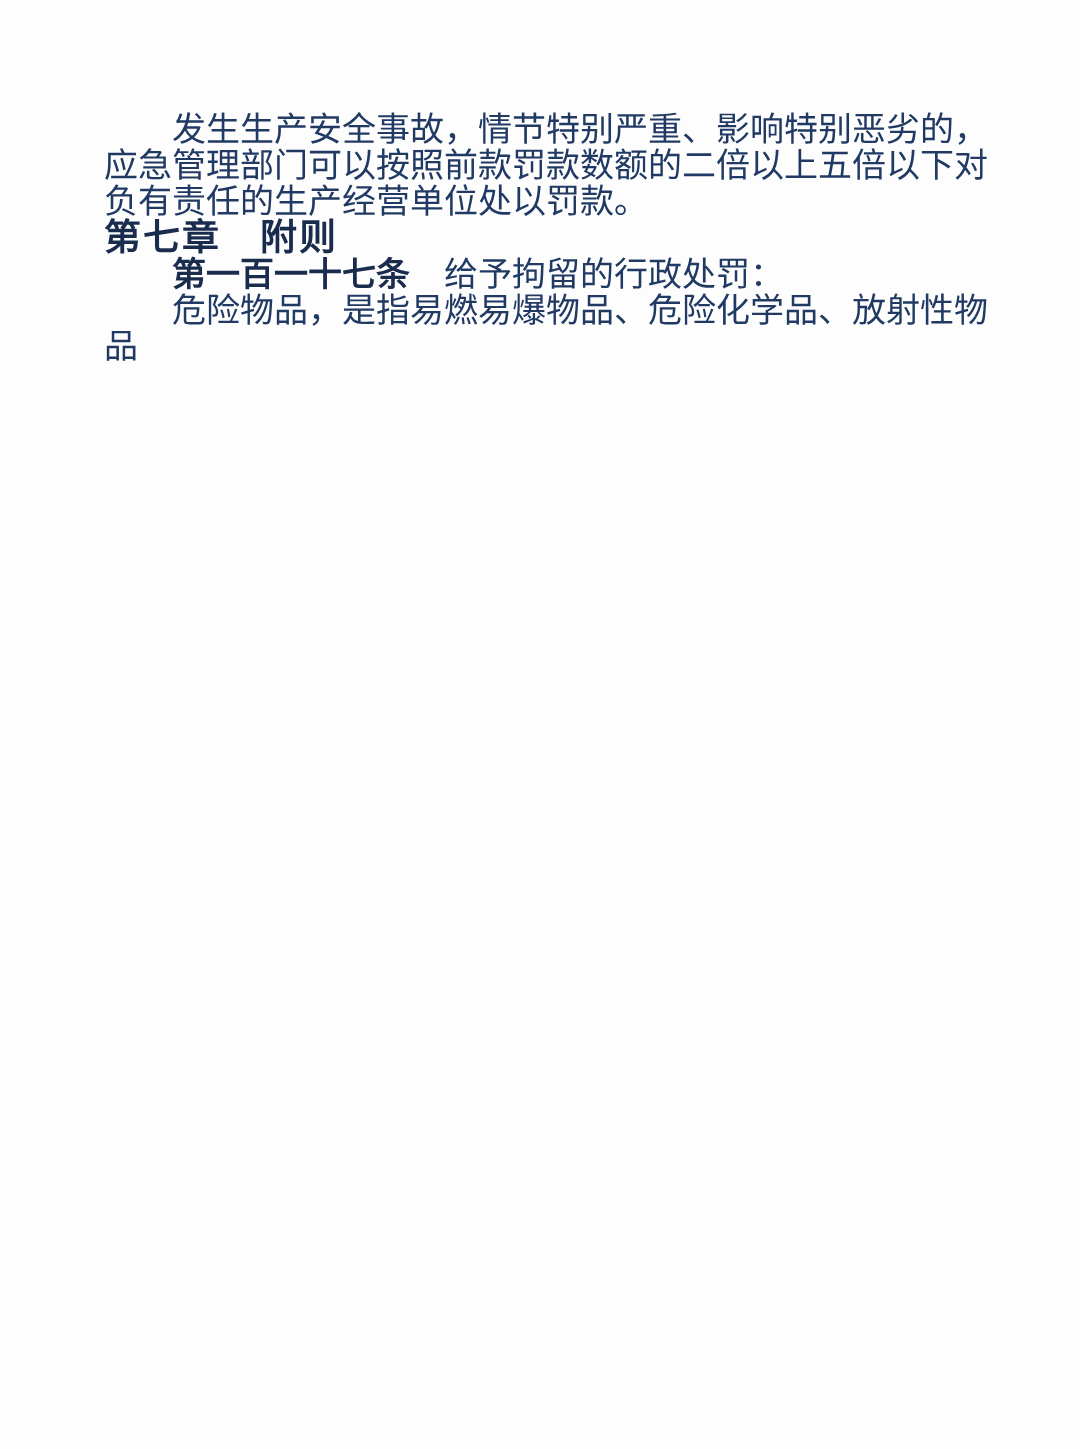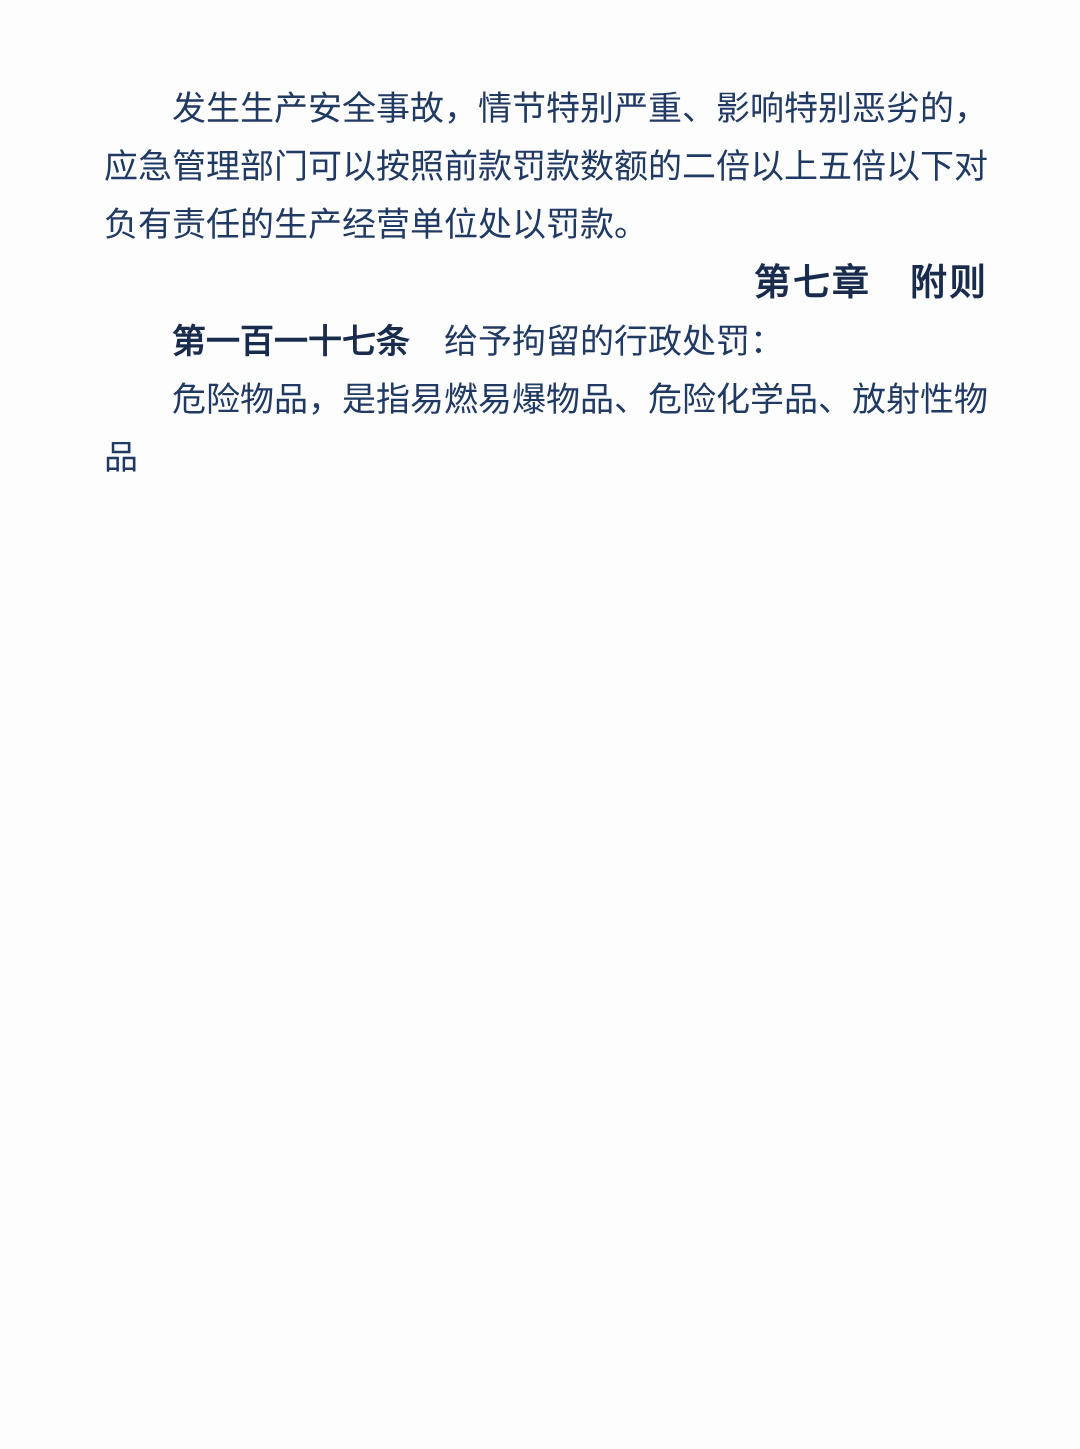--- a/index.html
+++ b/index.html
@@ -10,39 +10,39 @@
   .page {
     position: relative;
     width: 1080px;
     height: 1449px;
     background: #fdfdfd;
     overflow: hidden;
   }
   .content {
     position: absolute;
     left: 104px;
-    top: 80px;
+    top: 112px;
     width: 884px;
     color: #203a64;
     font-family: "Liberation Serif", "DejaVu Serif", serif;
     font-size: 34px;
-    line-height: 58px;
+    line-height: 36px;
     text-align: justify;
     text-justify: inter-character;
     word-break: break-all;
     overflow-wrap: anywhere;
   }
   .para {
     margin: 0;
     padding: 0;
     text-indent: 2em;
   }
   .para.chapter {
     text-indent: 0;
-    text-align: right;
+    text-align: left;
     font-weight: 700;
     font-family: "Liberation Sans", "DejaVu Sans", sans-serif;
     font-size: 37px;
     letter-spacing: 2px;
     color: #1a2c4e;
   }
   .seg.bold {
     font-weight: 700;
     font-family: "Liberation Sans", "DejaVu Sans", sans-serif;
     color: #1a2c4e;

